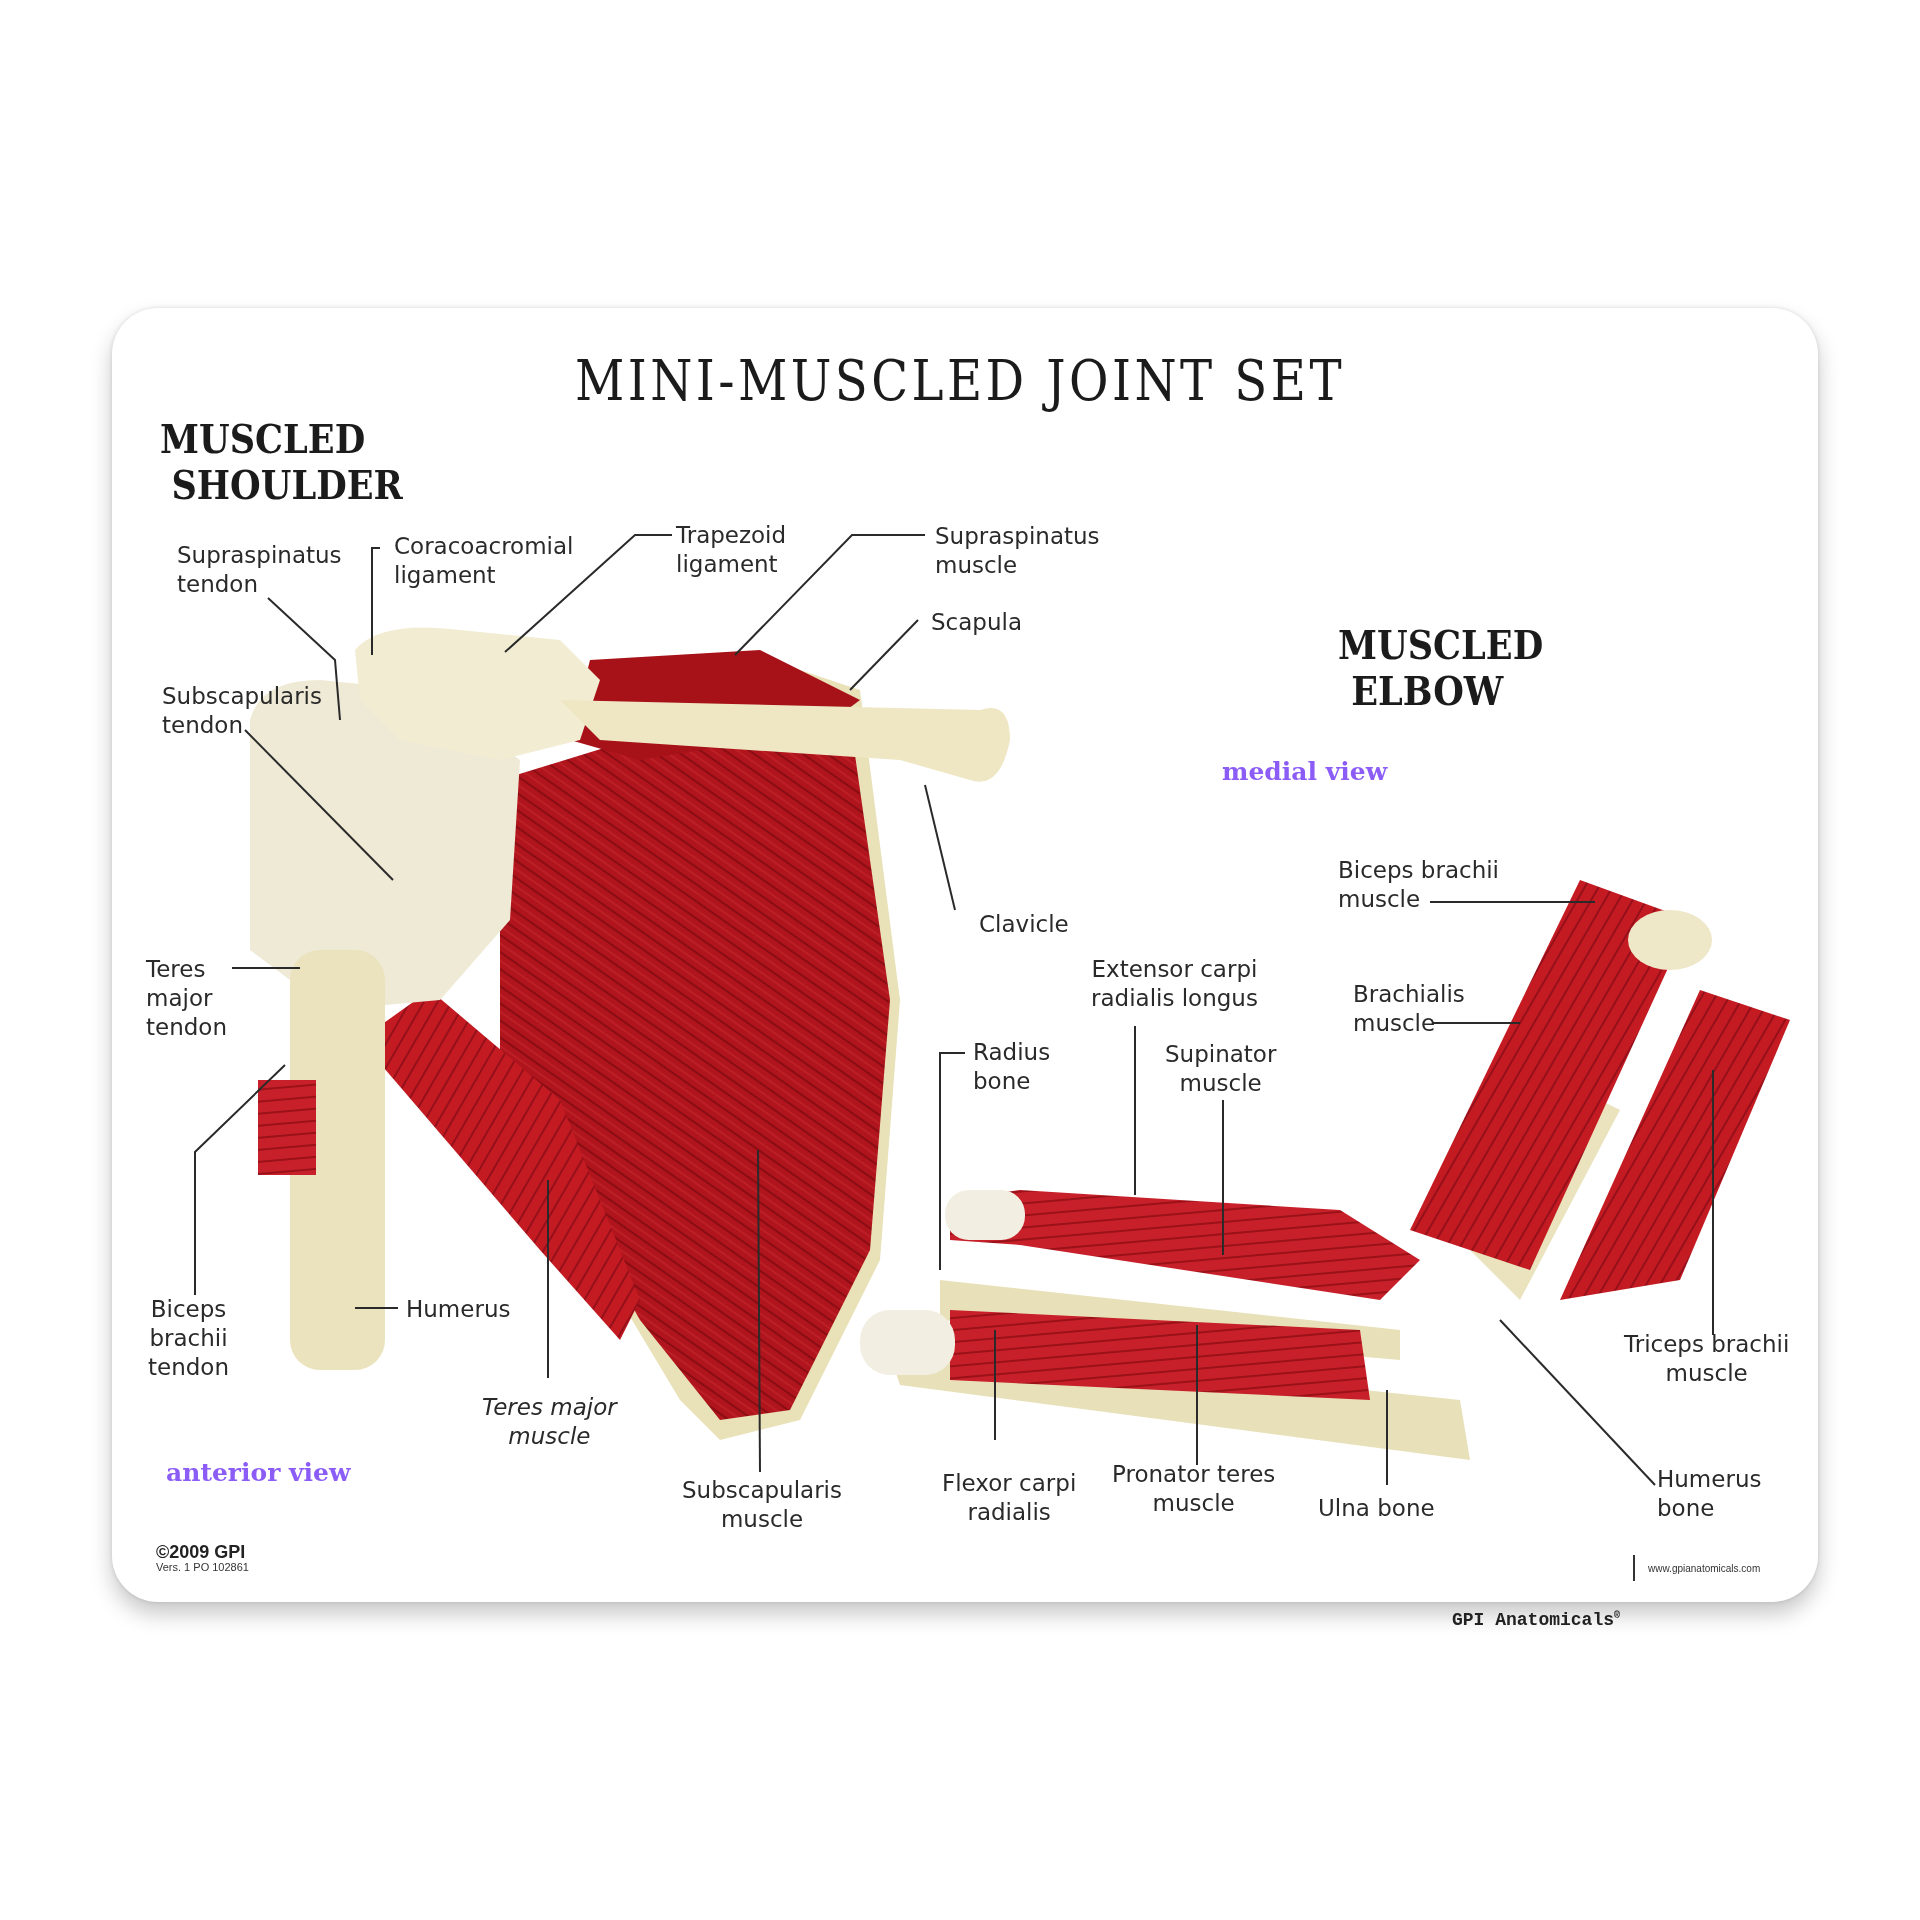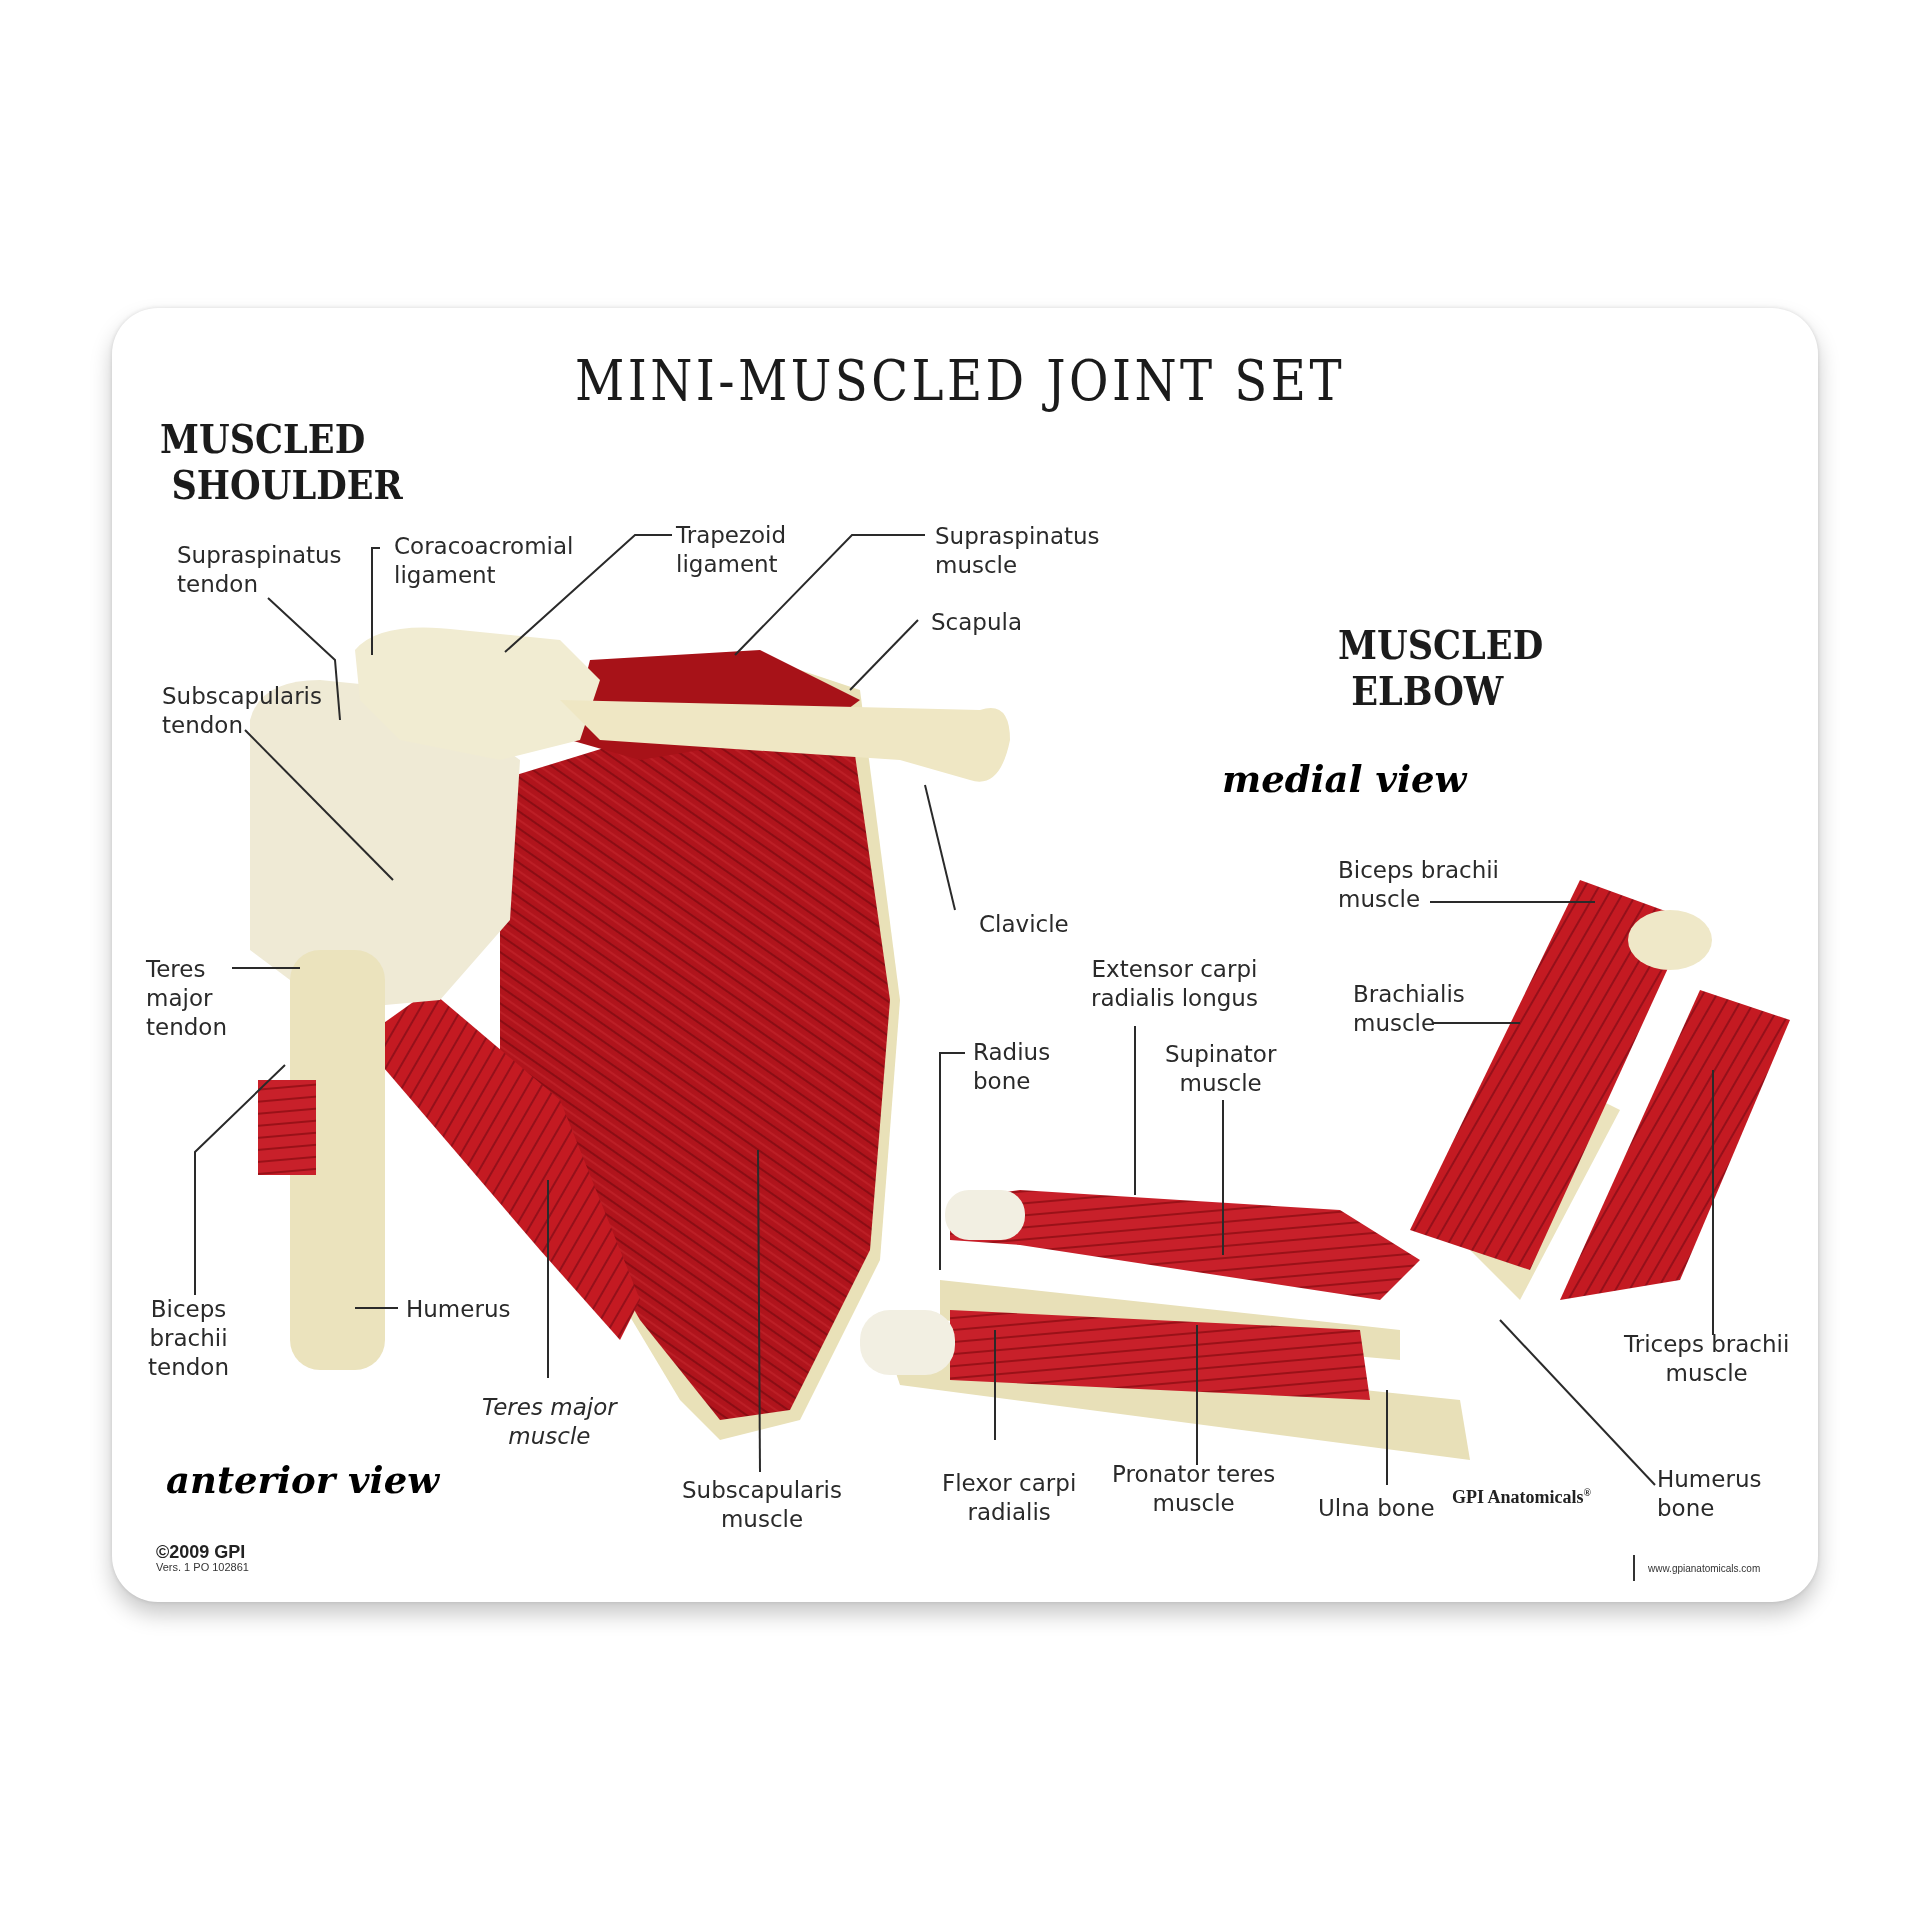--- a/index.html
+++ b/index.html
@@ -1,25 +1,25 @@
 <!DOCTYPE html>
 <html><head>
 <meta charset="utf-8">
 <style>
   html,body{margin:0;padding:0;background:#fff;}
   body{width:1920px;height:1920px;position:relative;overflow:hidden;font-family:"DejaVu Sans",sans-serif;}
   .card{position:absolute;left:112px;top:308px;width:1706px;height:1294px;background:#fff;border-radius:46px;box-shadow:0 12px 22px rgba(0,0,0,0.22),0 0 4px rgba(0,0,0,0.12);}
   .title{position:absolute;left:0;width:1920px;top:348px;text-align:center;font-family:"DejaVu Serif",serif;font-size:56px;letter-spacing:4px;color:#1b1b1b;transform:scaleX(0.86);}
   .sec{position:absolute;font-family:"DejaVu Serif",serif;font-weight:bold;font-size:40px;line-height:46px;color:#1b1b1b;transform:scaleX(0.88);transform-origin:left top;}
-  .view{position:absolute;font-family:"DejaVu Serif",serif;font-weight:bold;font-style:italic;font-size:37px;color:#000000;}
+  .view{position:absolute;font-family:"DejaVu Serif",serif;font-weight:bold;font-size:25px;color:#8b5cf6;}
   .lbl{position:absolute;font-family:"DejaVu Sans",sans-serif;font-size:23px;line-height:29px;color:#2a2a2a;white-space:pre;}
   .c{text-align:center;}
   .copy{position:absolute;left:156px;top:1542px;font-family:"Liberation Sans",sans-serif;font-weight:bold;font-size:18px;color:#222;}
   .vers{position:absolute;left:156px;top:1561px;font-family:"Liberation Sans",sans-serif;font-size:11px;color:#333;}
-  .brand{position:absolute;left:1452px;top:1487px;font-family:Liberation Serif, serif;font-weight:bold;font-size:18px;color:#222;}
+  .brand{position:absolute;left:1452px;top:1610px;font-family:Liberation Mono, monospace;font-weight:bold;font-size:18px;color:#222;}
   .brand sup{font-size:10px;}
   .sep{position:absolute;left:1633px;top:1555px;width:2px;height:26px;background:#333;}
   .url{position:absolute;left:1648px;top:1563px;font-family:"Liberation Sans",sans-serif;font-size:10px;color:#333;}
   svg.art{position:absolute;left:0;top:0;}
 </style>
 </head>
 <body>
 
 <div class="card"></div>
 

